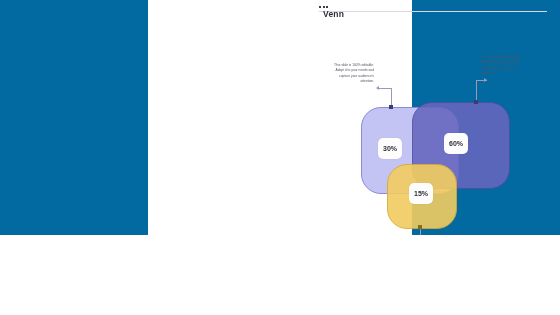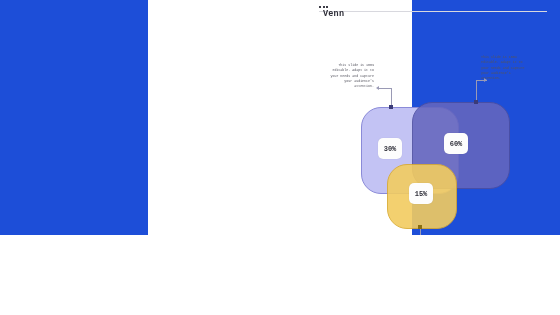--- a/index.html
+++ b/index.html
@@ -4,23 +4,23 @@
 <style>
   html, body {
     margin: 0;
     padding: 0;
     background: #ffffff;
   }
   #slide {
     position: relative;
     width: 560px;
     height: 235px;
-    background: #1d4ed8;
+    background: #0369a1;
     overflow: hidden;
-    font-family: Liberation Mono, monospace;
+    font-family: Liberation Sans, sans-serif;
   }
 
   
   #page {
     position: absolute;
     left: 148px;
     top: 0px;
     width: 264px;
     height: 315px;
     background: #ffffff;

